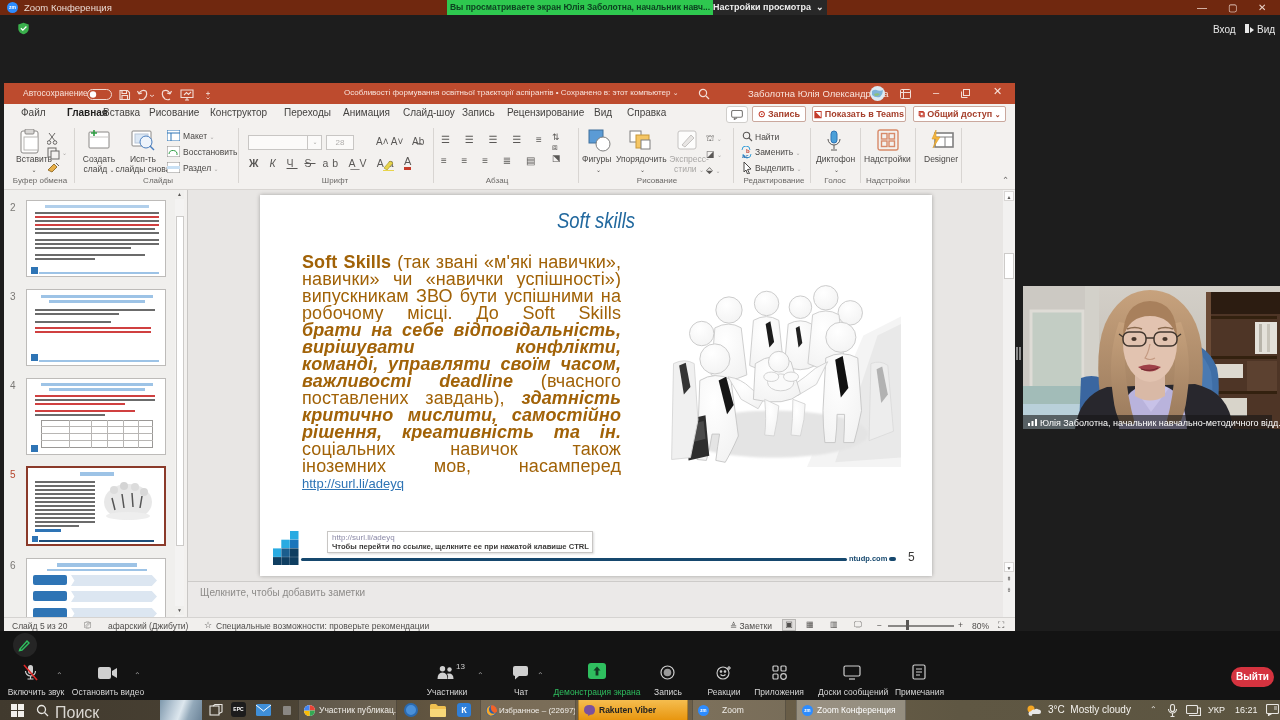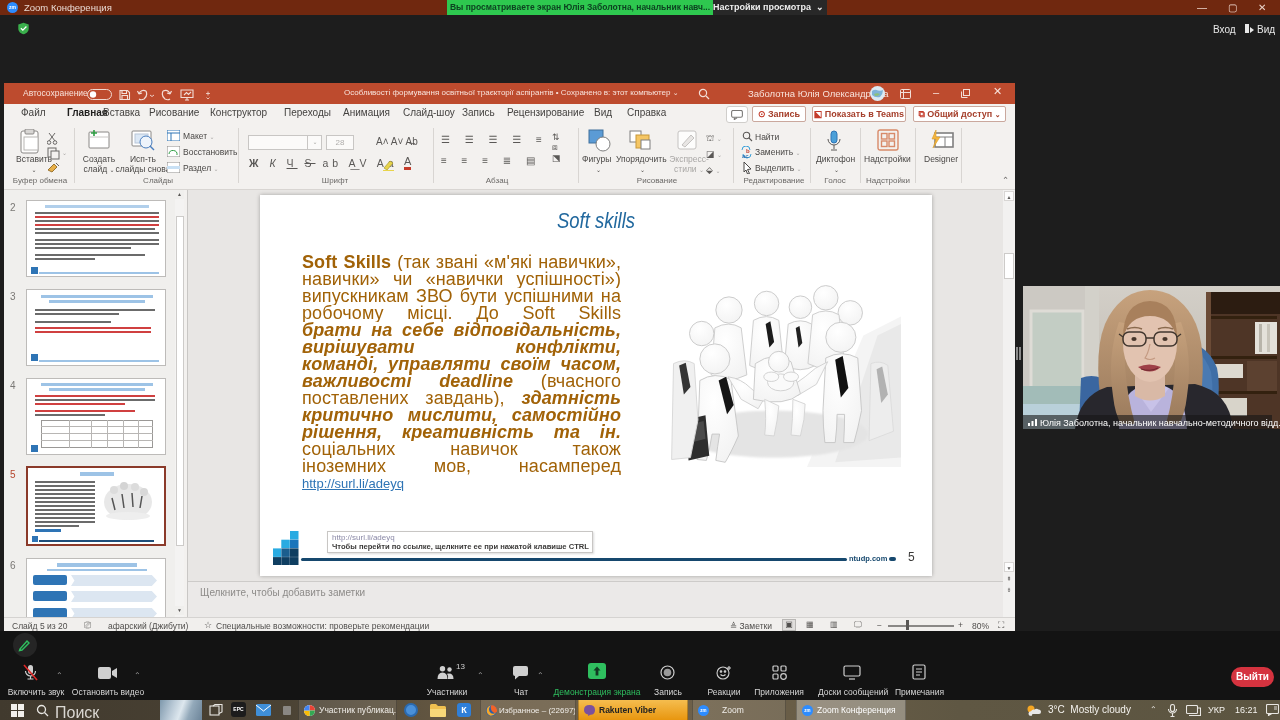--- a/index.html
+++ b/index.html
@@ -184,21 +184,21 @@
           <rect x="0" y="0" width="13" height="11" fill="#fff" stroke="#8a8886"></rect>
           <rect x="0" y="4" width="13" height="3" fill="#c8e0f4"></rect>
         </svg>
     <div class="rlbl" style="left:179px;top:40px">Раздел <span class="gray" style="font-size:6px">⌄</span></div>
     <div class="glabel" style="left:154px">Слайды</div>
     <div class="gsep" style="left:234px"></div>
 
     <div class="abs" style="left:244px;top:12px;width:74px;height:15px;background:#fbfaf9;border:1px solid #c8c6c4"></div>
     <div class="abs" style="left:303px;top:12px;width:15px;height:15px;border-left:1px solid #c8c6c4;color:#a8a6a4;font-size:6px;text-align:center;line-height:15px">⌄</div>
     <div class="abs" style="left:322px;top:12px;width:28px;height:15px;background:#fbfaf9;border:1px solid #c8c6c4;color:#b0aeac;font-size:8px;text-align:center;line-height:13px">28</div>
-    <div class="rlbl" style="left:372px;top:13px;font-size:10px;color:#5a5856">A˄ A˅ <span style="">A̶b</span></div>
+    <div class="rlbl" style="left:372px;top:13px;font-size:10px;color:#5a5856">A˄ A˅ <span style="margin-left:6px">A̶b</span></div>
     <div class="rlbl" style="left:245px;top:34px;font-size:10.5px;color:#5a5856;letter-spacing:4px"><b>Ж</b> <i>К</i> <u>Ч</u> <s>S</s> ab A͟V Aa</div>
     <svg class="abs" style="left:378px;top:36px" width="14" height="12" viewBox="0 0 14 12">
           <path d="M2 9 L8 2 L11 4 L5 11 Z" fill="#e8d44a" stroke="#a89a30" stroke-width="0.7"></path>
           <rect x="1" y="11" width="11" height="1.5" fill="#e8d44a"></rect>
         </svg>
     <div class="rlbl" style="left:400px;top:33px;font-size:11px;color:#5a5856;border-bottom:3px solid #c43b2a;line-height:11px">A</div>
     <div class="glabel" style="left:331px">Шрифт</div>
     <div class="gsep" style="left:429px"></div>
 
     <div class="rlbl" style="left:437px;top:11px;font-size:10px;color:#5a5856;letter-spacing:6px">☰ ☰ ☰ ☰ ≡</div>

